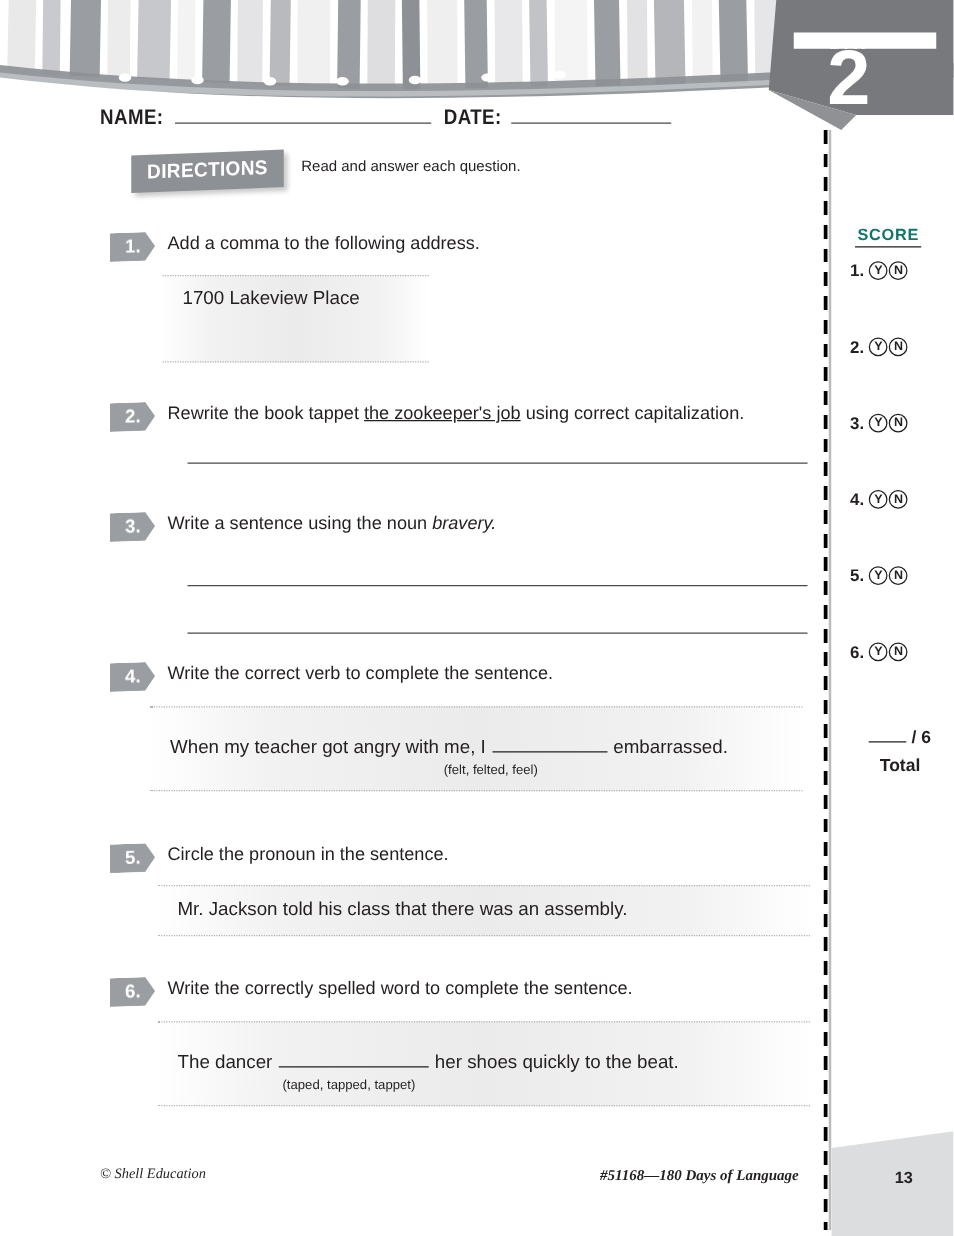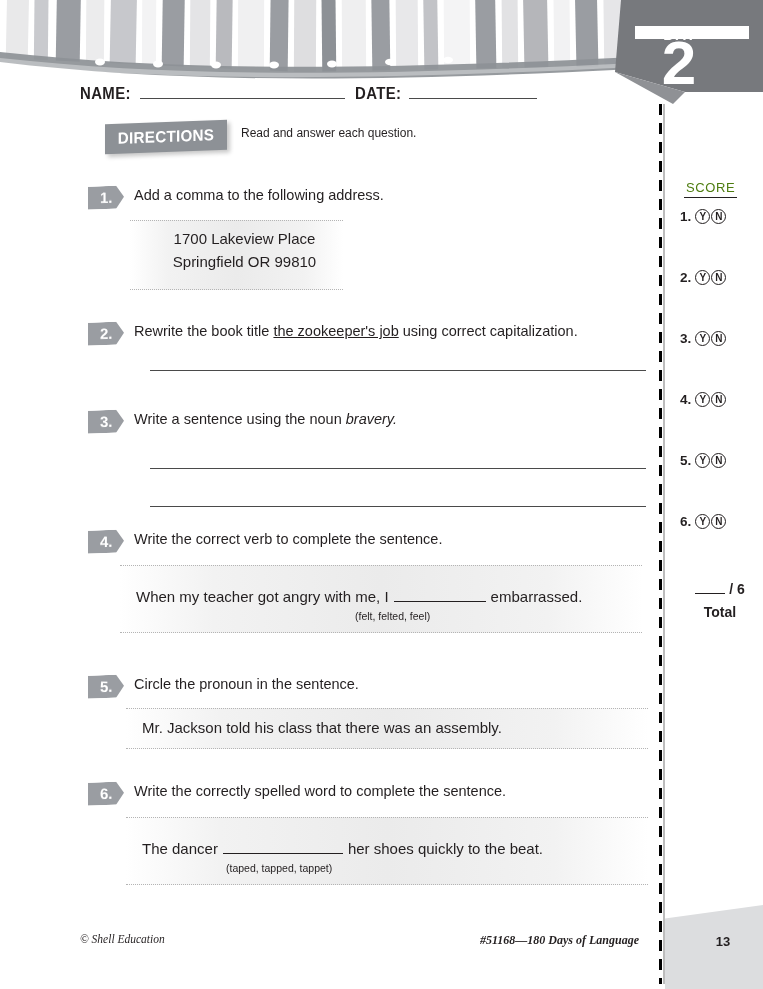--- a/index.html
+++ b/index.html
@@ -153,23 +153,23 @@
 
   
   #score-col {
     position: absolute;
     left: 672px;
     top: 156px;
     width: 91px;
   }
   #score-header {
     font-size: 13px;
-    font-weight: normal;
+    font-weight: bold;
     letter-spacing: 0.6px;
-    color: #4d7c0f;
+    color: #0f766e;
     border-bottom: 1.6px solid #231f20;
     display: inline-block;
     padding: 0 2px 2px 2px;
     margin-left: 12px;
     margin-top: 24px;
   }
   .score-item {
     position: absolute;
     left: 8px;
     font-size: 13.5px;
@@ -432,31 +432,30 @@
     </div>
     <div id="total-word">Total</div>
   </div>
 </div>
 
 <div class="question" style="top:186px">
   <div class="q-badge">
     <span>1.</span>
   </div>
   <div class="q-prompt">Add a comma to the following address.</div>
-  <div class="shade-box" style="left:42px; top:34px; width:213px; height:68px;text-align:center;">
+  <div class="shade-box" style="left:42px; top:34px; width:213px; height:68px;">
     <div class="shade-line" style="margin:9px 0 0 16px;">1700 Lakeview Place</div>
-    <div class="shade-line" style="margin:6px 0 0 16px;">Springfield OR 99810</div>
   </div>
 </div>
 
 <div class="question" style="top:322px">
   <div class="q-badge">
     <span>2.</span>
   </div>
-  <div class="q-prompt"><span>Rewrite the book title </span><u>the zookeeper's job</u><span> using correct capitalization.</span></div>
+  <div class="q-prompt"><span>Rewrite the book tappet </span><u>the zookeeper's job</u><span> using correct capitalization.</span></div>
   <div class="write-line" style="left:62px; top:48px; width:496px;"></div>
 </div>
 
 <div class="question" style="top:410px">
   <div class="q-badge">
     <span>3.</span>
   </div>
   <div class="q-prompt"><span>Write a sentence using the noun </span><i>bravery.</i></div>
   <div class="write-line" style="left:62px; top:58px; width:496px;"></div>
   <div class="write-line" style="left:62px; top:96px; width:496px;"></div>

